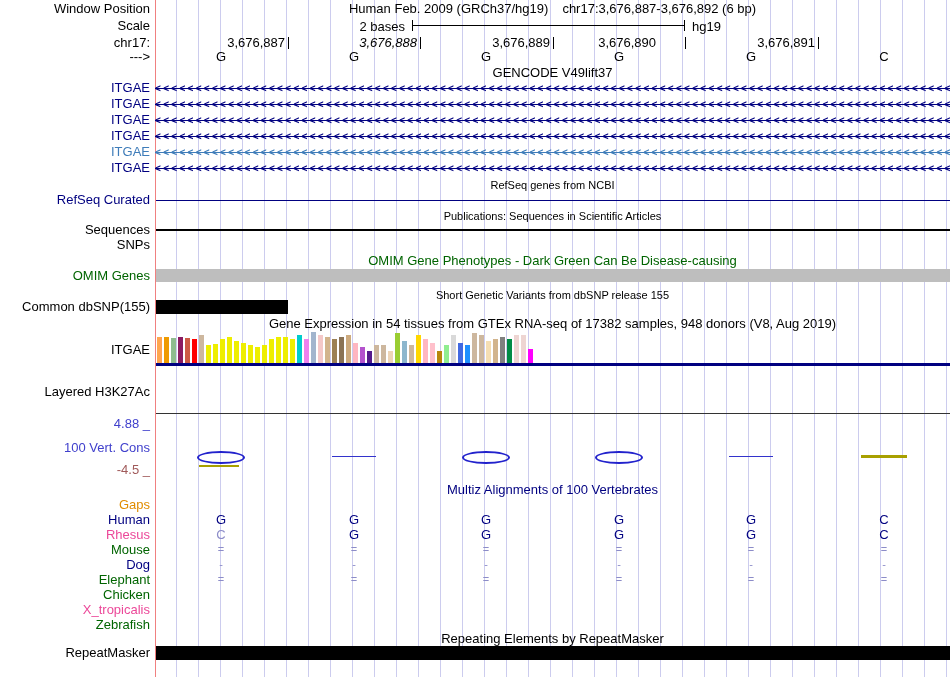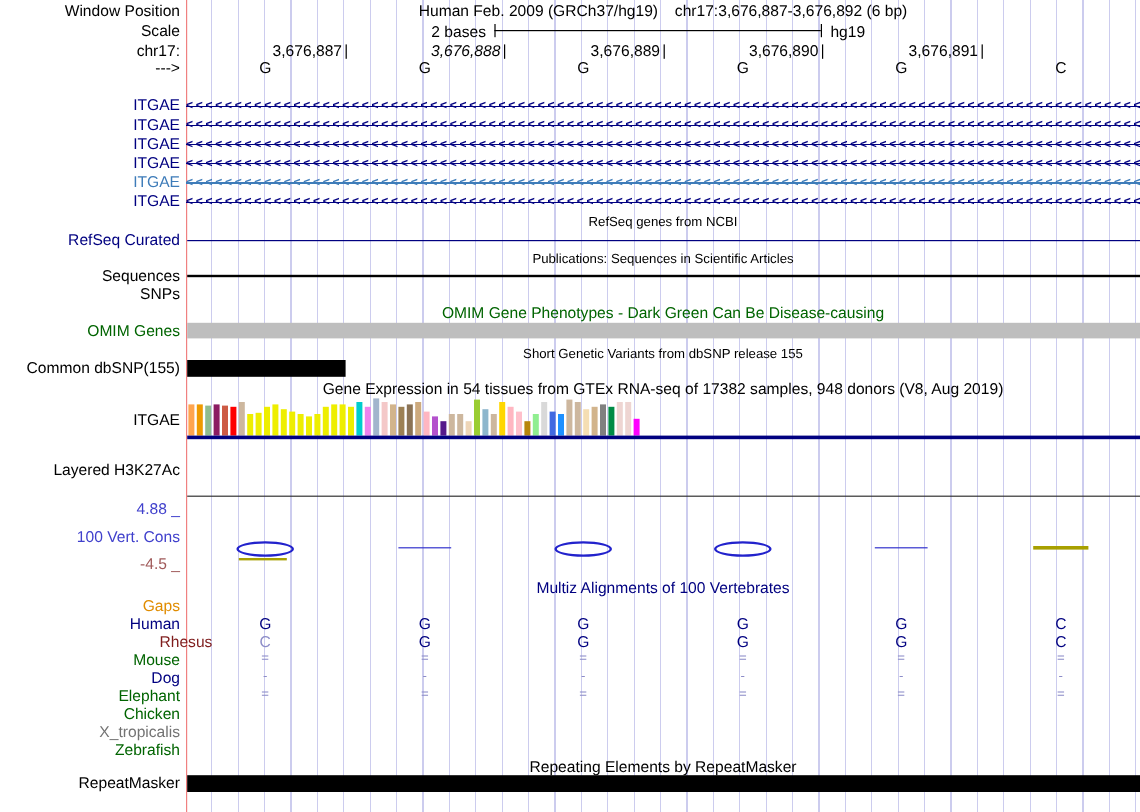--- a/index.html
+++ b/index.html
@@ -51,36 +51,37 @@
   <div class="abs" style="left:692px;top:19px">hg19</div>
 
   <div class="lbl" style="top:36px">chr17:</div>
   <div id="coords">
       <div class="coord-num" style="left:205px;top:36px;">3,676,887</div>
       <div class="tick" style="left:288px;top:37px;"></div>
       <div class="coord-num" style="left:337px;top:36px;font-style:italic;">3,676,888</div>
       <div class="tick" style="left:420px;top:37px;"></div>
       <div class="coord-num" style="left:470px;top:36px;">3,676,889</div>
       <div class="tick" style="left:553px;top:37px;"></div>
-      <div class="coord-num" style="left:602px;top:36px;">3,676,890</div>
+      <div class="coord-num" style="left:576px;top:36px;">3,676,890</div>
       <div class="tick" style="left:685px;top:37px;"></div>
       <div class="coord-num" style="left:735px;top:36px;">3,676,891</div>
       <div class="tick" style="left:818px;top:37px;"></div>
     </div>
 
   <div class="lbl" style="top:50px">---&gt;</div>
   <div id="bases">
       <div class="base-letter" style="left:213px;top:50px;">G</div>
       <div class="base-letter" style="left:346px;top:50px;">G</div>
       <div class="base-letter" style="left:478px;top:50px;">G</div>
       <div class="base-letter" style="left:611px;top:50px;">G</div>
       <div class="base-letter" style="left:743px;top:50px;">G</div>
       <div class="base-letter" style="left:876px;top:50px;">C</div>
     </div>
 
+  <div class="ctitle" style="top:66px">GENCODE V49lift37</div>
   <div id="gencode">
       <div class="lbl" style="top:81px;color:#000080;">ITGAE</div>
       <div class="gencode-row" style="top: 81px; color: rgb(0, 0, 128); background-image: linear-gradient(transparent 7px, rgb(0, 0, 128) 7px, rgb(0, 0, 128) 8px, transparent 8px);">
         <div class="arrows" style="">&lt;&lt;&lt;&lt;&lt;&lt;&lt;&lt;&lt;&lt;&lt;&lt;&lt;&lt;&lt;&lt;&lt;&lt;&lt;&lt;&lt;&lt;&lt;&lt;&lt;&lt;&lt;&lt;&lt;&lt;&lt;&lt;&lt;&lt;&lt;&lt;&lt;&lt;&lt;&lt;&lt;&lt;&lt;&lt;&lt;&lt;&lt;&lt;&lt;&lt;&lt;&lt;&lt;&lt;&lt;&lt;&lt;&lt;&lt;&lt;&lt;&lt;&lt;&lt;&lt;&lt;&lt;&lt;&lt;&lt;&lt;&lt;&lt;&lt;&lt;&lt;&lt;&lt;&lt;&lt;&lt;&lt;&lt;&lt;&lt;&lt;&lt;&lt;&lt;&lt;&lt;&lt;&lt;&lt;&lt;&lt;&lt;&lt;&lt;&lt;&lt;&lt;&lt;&lt;&lt;&lt;&lt;&lt;</div>
       </div>
       <div class="lbl" style="top:97px;color:#000080;">ITGAE</div>
       <div class="gencode-row" style="top: 97px; color: rgb(0, 0, 128); background-image: linear-gradient(transparent 7px, rgb(0, 0, 128) 7px, rgb(0, 0, 128) 8px, transparent 8px);">
         <div class="arrows" style="">&lt;&lt;&lt;&lt;&lt;&lt;&lt;&lt;&lt;&lt;&lt;&lt;&lt;&lt;&lt;&lt;&lt;&lt;&lt;&lt;&lt;&lt;&lt;&lt;&lt;&lt;&lt;&lt;&lt;&lt;&lt;&lt;&lt;&lt;&lt;&lt;&lt;&lt;&lt;&lt;&lt;&lt;&lt;&lt;&lt;&lt;&lt;&lt;&lt;&lt;&lt;&lt;&lt;&lt;&lt;&lt;&lt;&lt;&lt;&lt;&lt;&lt;&lt;&lt;&lt;&lt;&lt;&lt;&lt;&lt;&lt;&lt;&lt;&lt;&lt;&lt;&lt;&lt;&lt;&lt;&lt;&lt;&lt;&lt;&lt;&lt;&lt;&lt;&lt;&lt;&lt;&lt;&lt;&lt;&lt;&lt;&lt;&lt;&lt;&lt;&lt;&lt;&lt;&lt;&lt;&lt;&lt;&lt;</div>
       </div>
       <div class="lbl" style="top:113px;color:#000080;">ITGAE</div>
@@ -198,21 +199,21 @@
   <div class="ctitle navy" style="top:483px">Multiz Alignments of 100 Vertebrates</div>
   <div id="multiz">
       <div class="lbl" style="top:497px;color:#E08C00;height:15px;line-height:15px;">Gaps</div>
       <div class="lbl" style="top:512px;color:#000080;height:15px;line-height:15px;">Human</div>
       <div class="mz-cell" style="left:211px;top:512px;color:#000080;font-size:13px;">G</div>
       <div class="mz-cell" style="left:344px;top:512px;color:#000080;font-size:13px;">G</div>
       <div class="mz-cell" style="left:476px;top:512px;color:#000080;font-size:13px;">G</div>
       <div class="mz-cell" style="left:609px;top:512px;color:#000080;font-size:13px;">G</div>
       <div class="mz-cell" style="left:741px;top:512px;color:#000080;font-size:13px;">G</div>
       <div class="mz-cell" style="left:874px;top:512px;color:#000080;font-size:13px;">C</div>
-      <div class="lbl" style="top:527px;color:#7f1d1d;height:15px;line-height:15px;margin-left:27px;">Rhesus</div>
+      <div class="lbl" style="top:527px;color:#ec4899;height:15px;line-height:15px;">Rhesus</div>
       <div class="mz-cell" style="left:211px;top:527px;color:#8C8CC8;font-size:13px;">C</div>
       <div class="mz-cell" style="left:344px;top:527px;color:#000080;font-size:13px;">G</div>
       <div class="mz-cell" style="left:476px;top:527px;color:#000080;font-size:13px;">G</div>
       <div class="mz-cell" style="left:609px;top:527px;color:#000080;font-size:13px;">G</div>
       <div class="mz-cell" style="left:741px;top:527px;color:#000080;font-size:13px;">G</div>
       <div class="mz-cell" style="left:874px;top:527px;color:#000080;font-size:13px;">C</div>
       <div class="lbl" style="top:542px;color:#006400;height:15px;line-height:15px;">Mouse</div>
       <div class="mz-cell" style="left:211px;top:542px;color:#8C8CC8;font-size:11px;">=</div>
       <div class="mz-cell" style="left:344px;top:542px;color:#8C8CC8;font-size:11px;">=</div>
       <div class="mz-cell" style="left:476px;top:542px;color:#8C8CC8;font-size:11px;">=</div>
@@ -227,20 +228,20 @@
       <div class="mz-cell" style="left:741px;top:557px;color:#8C8CC8;font-size:11px;">-</div>
       <div class="mz-cell" style="left:874px;top:557px;color:#8C8CC8;font-size:11px;">-</div>
       <div class="lbl" style="top:572px;color:#006400;height:15px;line-height:15px;">Elephant</div>
       <div class="mz-cell" style="left:211px;top:572px;color:#8C8CC8;font-size:11px;">=</div>
       <div class="mz-cell" style="left:344px;top:572px;color:#8C8CC8;font-size:11px;">=</div>
       <div class="mz-cell" style="left:476px;top:572px;color:#8C8CC8;font-size:11px;">=</div>
       <div class="mz-cell" style="left:609px;top:572px;color:#8C8CC8;font-size:11px;">=</div>
       <div class="mz-cell" style="left:741px;top:572px;color:#8C8CC8;font-size:11px;">=</div>
       <div class="mz-cell" style="left:874px;top:572px;color:#8C8CC8;font-size:11px;">=</div>
       <div class="lbl" style="top:587px;color:#006400;height:15px;line-height:15px;">Chicken</div>
-      <div class="lbl" style="top:602px;color:#737373;height:15px;line-height:15px;">X_tropicalis</div>
+      <div class="lbl" style="top:602px;color:#ec4899;height:15px;line-height:15px;">X_tropicalis</div>
       <div class="lbl" style="top:617px;color:#006400;height:15px;line-height:15px;">Zebrafish</div>
     </div>
 
   <div class="ctitle" style="top:632px">Repeating Elements by RepeatMasker</div>
   <div class="lbl" style="top:646px">RepeatMasker</div>
   <div class="hline" style="left:156px;top:646px;width:794px;height:14px;background:#000"></div>
 </div>
 
 </body></html>

